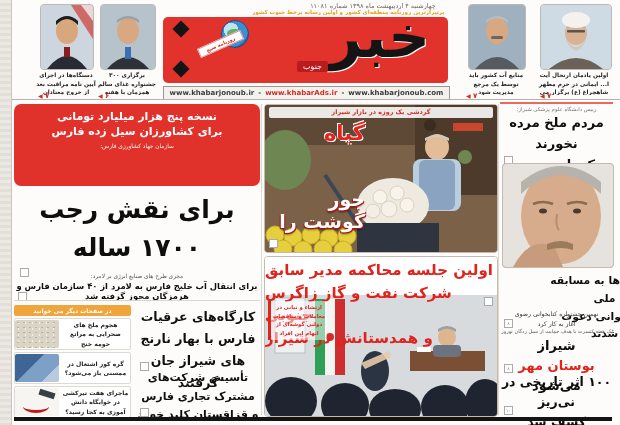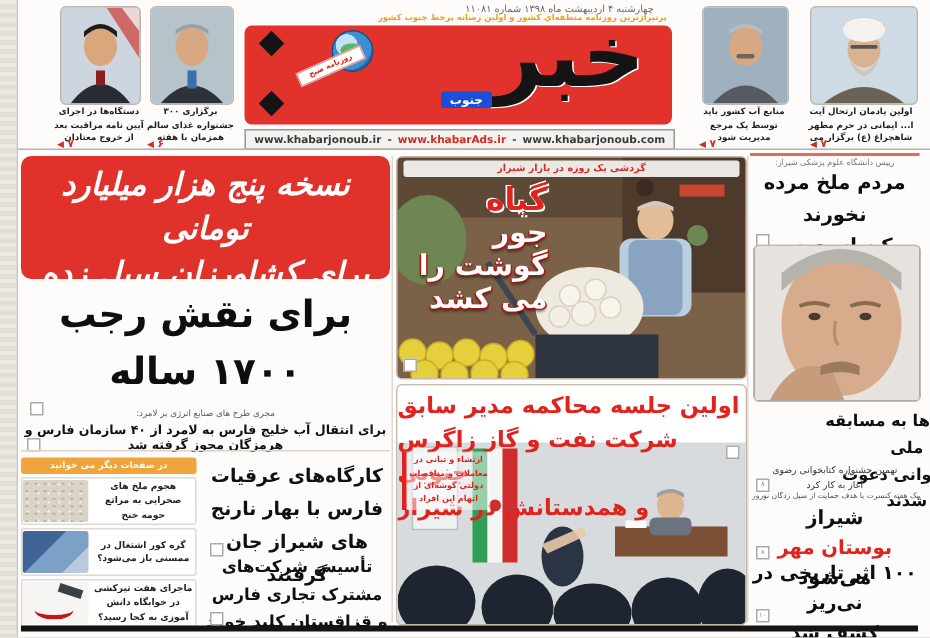--- a/index.html
+++ b/index.html
@@ -10,22 +10,22 @@
           border-right:1px solid #c9c6c0;}
   
   .dateline{position:absolute;left:292px;top:2px;width:162px;font-size:6.5px;color:#666;
             text-align:center;white-space:nowrap;overflow:hidden;}
   .slogan{position:absolute;left:252px;top:9px;width:196px;font-size:5.6px;font-weight:bold;
           color:#e9a01e;text-align:left;white-space:nowrap;overflow:hidden;}
   .banner{position:absolute;left:163px;top:17px;width:285px;height:66px;background:#e1322c;
           border-radius:5px;overflow:hidden;}
   .logo-main{position:absolute;right:18px;top:-14px;font-size:58px;font-weight:800;color:#141414;
              letter-spacing:-3px;text-shadow:1px 1px 0 #fff;}
-  .logo-sub{position:absolute;right:120px;top:44px;background:#1d4ed8;color:#fff;font-size:8px;
-            font-weight:bold;padding:1px 6px;border-radius:2px;}
+  .logo-sub{position:absolute;right:120px;top:44px;background:#b91c1c;color:#fff;font-size:8px;
+            font-weight:normal;padding:1px 6px;border-radius:2px;}
   .globe{position:absolute;left:58px;top:3px;width:26px;height:26px;border-radius:50%;
          background:radial-gradient(circle at 35% 35%,#bfe3f2 0 30%,#3f8fd0 31% 70%,#2b6aa8 71%);
          border:1px solid #1d4f86;}
   .globe:after{content:"";position:absolute;left:5px;top:8px;width:14px;height:9px;
          background:#4ea84e;border-radius:50% 40% 55% 45%;opacity:.85;}
   .ribbon{position:absolute;left:34px;top:22px;background:#fff;color:#d21;font-size:5px;
           font-weight:bold;padding:1px 7px;transform:rotate(-24deg);border:1px solid #d99;}
   .diamond{position:absolute;width:12px;height:12px;background:#141414;transform:rotate(45deg);}
   .urlbar{position:absolute;left:163px;top:86px;width:285px;height:12px;border:1px solid #9a9791;
           background:#f4f2ee;display:flex;align-items:center;justify-content:center;gap:4px;
@@ -35,21 +35,21 @@
   .portrait{position:absolute;top:4px;border:1px solid #bcb9b3;border-radius:4px;overflow:hidden;background:#cfd6de;}
   .pcap{position:absolute;font-size:5.8px;line-height:1.5;color:#222;text-align:center;font-weight:bold;overflow:hidden;}
   .pref{position:absolute;font-size:7px;font-weight:bold;color:#d22c24;}
   .pref .arr{font-size:6px;}
   .hdr-rule{position:absolute;left:12px;top:99px;width:608px;height:1px;background:#b5b2ac;}
   
   .vline{position:absolute;top:104px;height:311px;width:1px;background:#ddd9d3;}
   
   .leadbox{position:absolute;left:14px;top:104px;width:246px;height:82px;background:#e0312b;
            border-radius:7px;color:#fff;text-align:center;overflow:hidden;}
-  .leadbox .h{font-size:21px;font-weight:800;line-height:1.4;margin-top:5px;font-style:italic;}
+  .leadbox .h{font-size:11px;font-weight:800;line-height:1.4;margin-top:5px;}
   .leadbox .k{font-size:5.8px;margin-top:3px;opacity:.95;}
   .naqsh{position:absolute;left:14px;top:191px;width:246px;text-align:center;color:#0e0e0e;
          font-size:25px;font-weight:800;line-height:1.5;}
   .wkick{position:absolute;left:14px;top:273px;width:246px;text-align:center;font-size:5.8px;color:#555;}
   .whead{position:absolute;left:14px;top:281px;width:246px;text-align:center;font-size:8.4px;
          font-weight:800;color:#111;}
   .lrule{position:absolute;left:14px;top:300px;width:246px;height:1px;background:#d8d4ce;}
   
   .sidebar{position:absolute;left:14px;top:305px;width:117px;height:110px;}
   .sb-head{height:11px;background:#f0a43c;border-radius:2px;color:#fff;font-size:6px;
@@ -72,21 +72,21 @@
   .midB{position:absolute;left:136px;top:369px;width:124px;text-align:center;font-size:11px;
         font-weight:800;color:#101010;line-height:1.7;}
   
   .photo{position:absolute;border:1px solid #c9b9ad;border-radius:4px;overflow:hidden;background:#888;}
   .ph1{left:264px;top:104px;width:232px;height:147px;}
   .ph1-cap{position:absolute;left:4px;right:4px;top:2px;height:11px;background:rgba(255,255,255,.88);
            border-radius:2px;color:#d22c24;font-size:6.4px;font-weight:bold;text-align:center;line-height:11px;}
   .ph1-ov{position:absolute;right:132px;top:16px;width:96px;text-align:right;line-height:1.15;}
   .ph1-ov .l1{color:#e0231c;font-size:21px;font-weight:800;text-shadow:1px 1px 0 #fff,-1px -1px 0 #fff;}
   .ph1-ov .l2,.ph1-ov .l3{color:#fff;font-size:19px;font-weight:800;
-           text-shadow:1px 1px 0 #b01510,-1px 1px 0 #b01510,0 2px 2px rgba(0,0,0,.5);}
+           text-shadow:1px 1px 0 #b01510,-1px 1px 0 #b01510,0 2px 2px rgba(0,0,0,.5);margin-top:44px;}
   .ph2{left:264px;top:256px;width:232px;height:159px;background:#fff;}
   .ph2-head{position:absolute;left:0;right:0;top:0;height:36px;background:#fff;color:#e0231c;
             font-size:15px;font-weight:800;text-align:left;line-height:1.5;padding-top:2px;}
   .ph2-note{position:absolute;left:3px;top:44px;width:54px;font-size:5.4px;font-weight:bold;color:#e0231c;
             text-align:center;line-height:1.6;background:rgba(255,255,255,.5);border-left:3px solid #e0231c;
             padding:2px 1px;}
   
   .rc-topline{position:absolute;left:500px;top:102px;width:113px;height:2px;background:#e8695f;}
   .rc-k1{position:absolute;left:500px;top:106px;width:113px;text-align:center;font-size:5.4px;color:#777;}
   .rc-h1{position:absolute;left:500px;top:113px;width:113px;text-align:center;font-size:13px;

